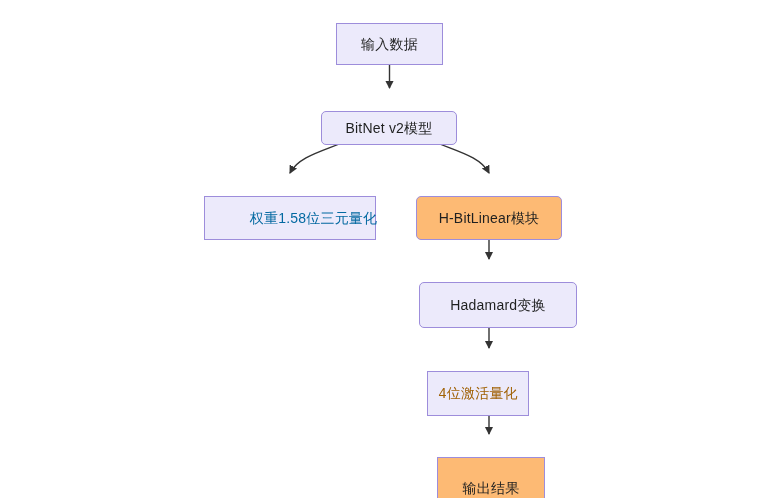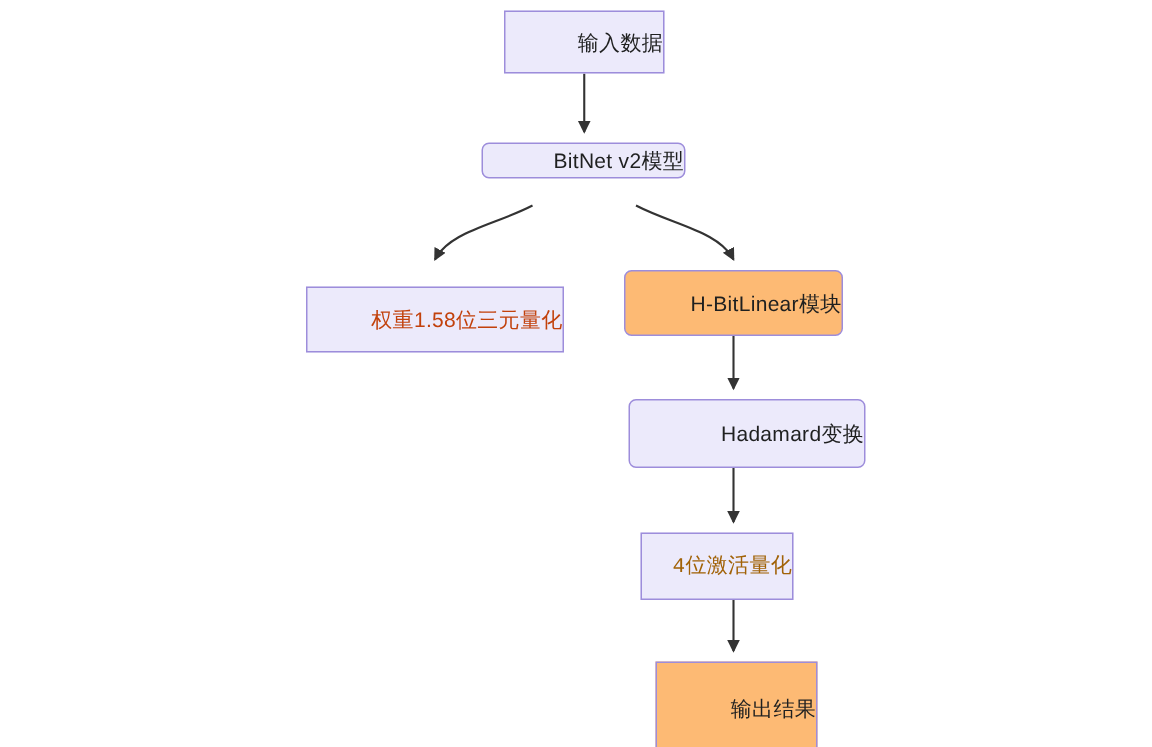--- a/index.html
+++ b/index.html
@@ -21,29 +21,30 @@
     top: 0;
     width: 768px;
     height: 498px;
     pointer-events: none;
   }
   .node {
     position: absolute;
     box-sizing: border-box;
     display: flex;
     align-items: center;
-    justify-content: flex-end;
+    justify-content: center;
     background: #ECEAFB;
     border: 1px solid #9D8DDB;
     color: #1F2020;
     font-size: 14px;
     line-height: 1;
     letter-spacing: 0.2px;
     white-space: nowrap;
     border-radius: 0px;
+    margin-top: 16px;
   }
   .node.rounded {
     border-radius: 5px;
   }
   .node-label {
     display: block;
     pointer-events: none;
   }
 </style>
 </head>
@@ -64,24 +65,24 @@
         <path d="M 489 224 L 489 259" fill="none" stroke="#333333" stroke-width="1.4" marker-end="url(#arrowhead)"></path>
         <path d="M 489 312 L 489 348" fill="none" stroke="#333333" stroke-width="1.4" marker-end="url(#arrowhead)"></path>
         <path d="M 489 400 L 489 434" fill="none" stroke="#333333" stroke-width="1.4" marker-end="url(#arrowhead)"></path>
       </g>
   </svg>
 
   <div id="nodes-layer">
       <div class="node" style="left: 336px; top: 7px; width: 107px; height: 42px; background: rgb(236, 234, 251); border-color: rgb(157, 141, 219); color: rgb(31, 32, 32);">
         <span class="node-label">输入数据</span>
       </div>
-      <div class="node rounded" style="left: 321px; top: 95px; width: 136px; height: 24px; background: rgb(236, 234, 251); border-color: rgb(157, 141, 219); color: rgb(31, 32, 32);">
+      <div class="node rounded" style="left: 321px; top: 95px; width: 136px; height: 34px; background: rgb(236, 234, 251); border-color: rgb(157, 141, 219); color: rgb(31, 32, 32);">
         <span class="node-label">BitNet v2模型</span>
       </div>
-      <div class="node" style="left: 204px; top: 191px; width: 172px; height: 44px; background: rgb(236, 234, 251); border-color: rgb(157, 141, 219); color: #c2410c; padding-left: 47px;">
+      <div class="node" style="left: 204px; top: 180px; width: 172px; height: 44px; background: rgb(236, 234, 251); border-color: rgb(157, 141, 219); color: #0369a1; padding-left: 47px;">
         <span class="node-label">权重1.58位三元量化</span>
       </div>
       <div class="node rounded" style="left: 416px; top: 180px; width: 146px; height: 44px; background: #fdba74; border-color: rgb(157, 141, 219); color: rgb(31, 32, 32);">
         <span class="node-label">H-BitLinear模块</span>
       </div>
       <div class="node rounded" style="left: 419px; top: 266px; width: 158px; height: 46px; background: rgb(236, 234, 251); border-color: rgb(157, 141, 219); color: rgb(31, 32, 32);">
         <span class="node-label">Hadamard变换</span>
       </div>
       <div class="node" style="left: 427px; top: 355px; width: 102px; height: 45px; background: rgb(236, 234, 251); border-color: rgb(157, 141, 219); color: #a16207; font-family: Liberation Mono, monospace;">
         <span class="node-label">4位激活量化</span>

